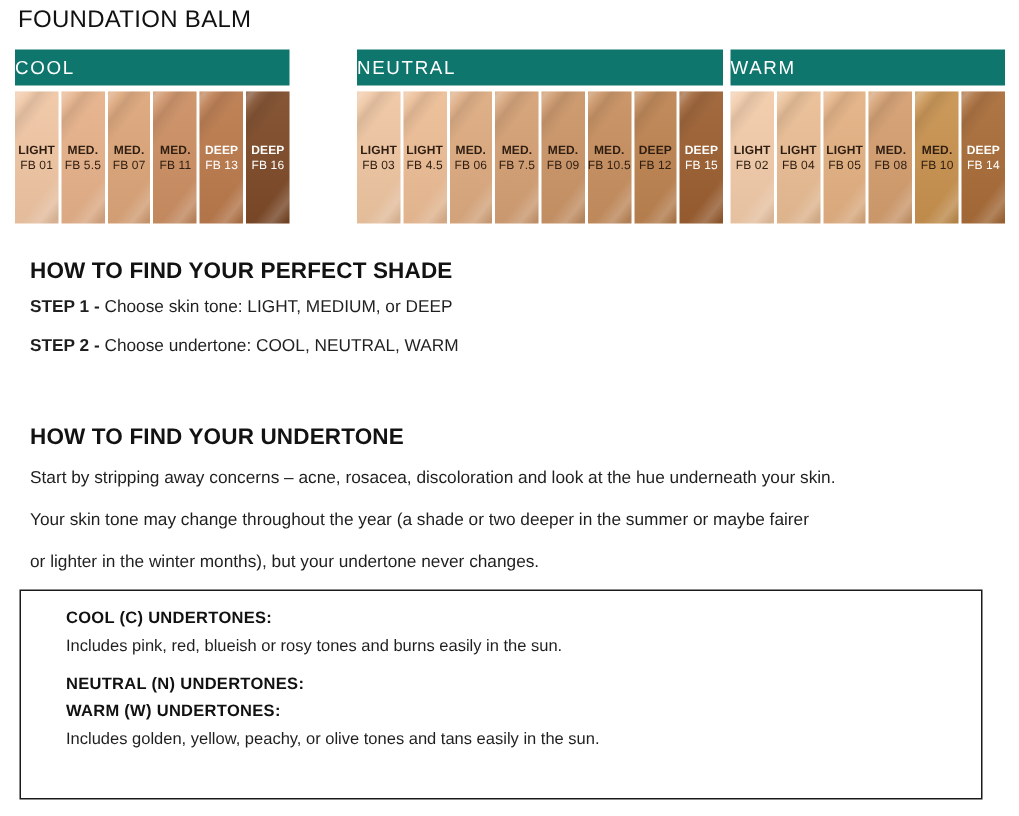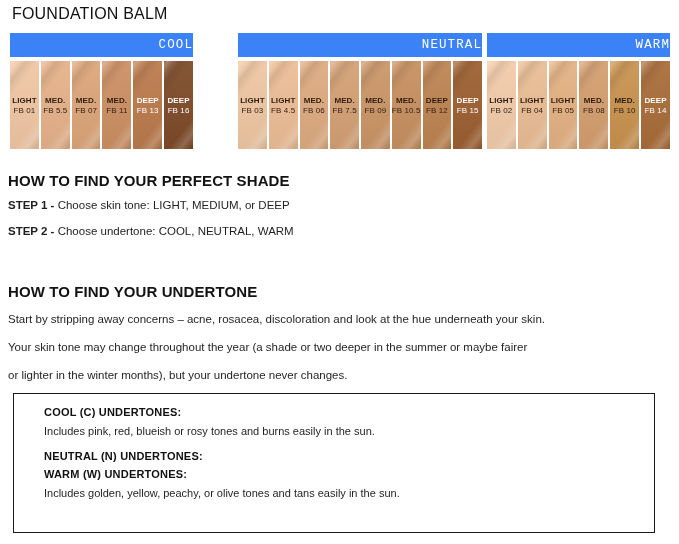--- a/index.html
+++ b/index.html
@@ -41,30 +41,29 @@
     top: 33px;
     width: 660px;
     display: flex;
     gap: 5px;
   }
   .undertone-group {
     display: flex;
     flex-direction: column;
   }
   .group-header {
-    background: #3b82f6;
+    background: #0f766e;
     color: #ffffff;
     font-size: 12.5px;
     letter-spacing: 1.1px;
-    text-align: right;
+    text-align: left;
     padding: 5px 0 5px 0;
     height: 14px;
     line-height: 14px;
     box-sizing: content-box;
-    font-family: Liberation Mono, monospace;
   }
   .swatch-row {
     display: flex;
     margin-top: 4px;
     gap: 2px;
   }
   .swatch {
     position: relative;
     height: 88px;
     overflow: hidden;
@@ -118,21 +117,21 @@
   .swatch-label .code {
     display: block;
     font-weight: 400;
   }
   .swatch-label.dark-text { color: #2e1d10; }
   .swatch-label.light-text { color: #ffffff; }
 
   
   .section {
     position: absolute;
-    left: 8px;
+    left: 20px;
     width: 655px;
   }
   .section-heading {
     font-size: 15px;
     font-weight: 700;
     letter-spacing: 0.1px;
     color: #121212;
     margin: 0 0 9px 0;
   }
   .body-line {

